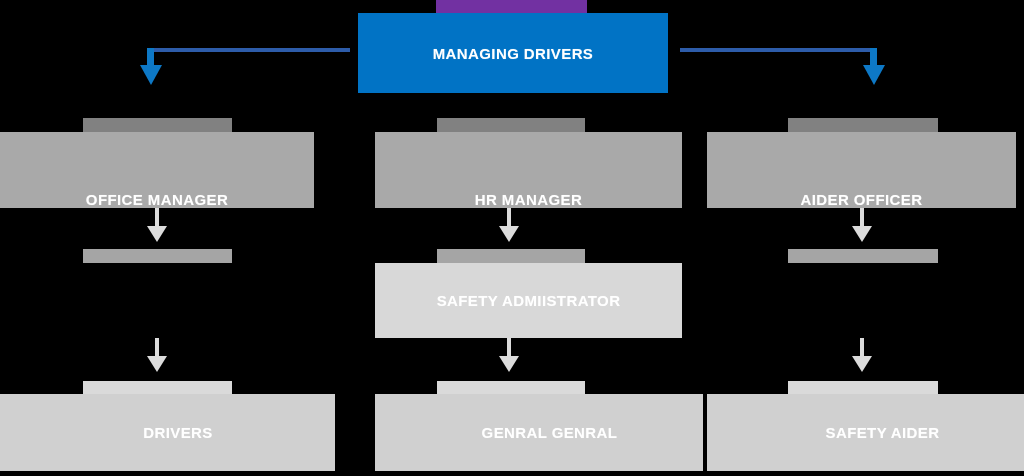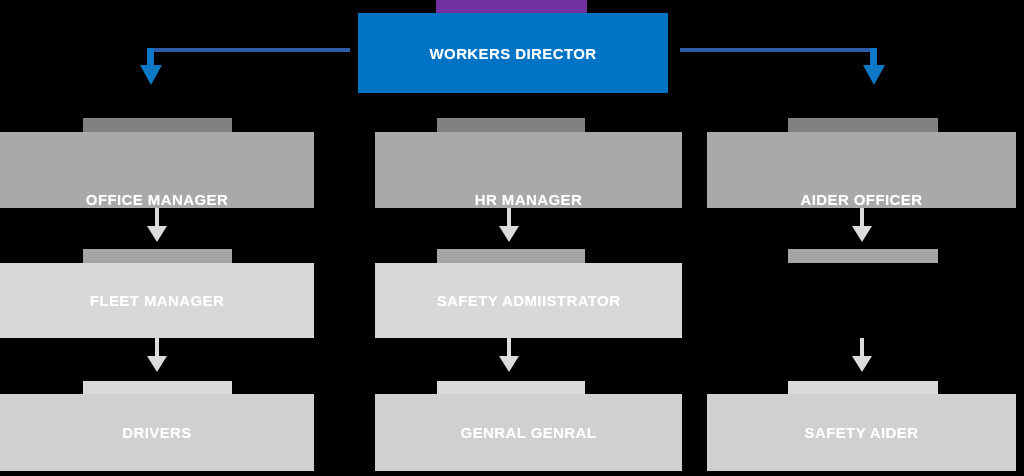--- a/index.html
+++ b/index.html
@@ -36,21 +36,21 @@
   
   .box.c0{left:0;width:314px;}   .tab.c0{left:83px;width:149px;}
   .box.c1{left:355px;width:307px;margin-left:20px;} .tab.c1{left:437px;width:148px;}
   .box.c2{left:707px;width:309px;} .tab.c2{left:788px;width:150px;}
   
   .tab.r1{top:118px;height:14px;background:var(--l1_tab);}
   .box.r1{top:132px;height:76px;background:var(--l1_box);align-items:flex-end;}
   .tab.r2{top:249px;height:14px;background:var(--l2_tab);}
   .box.r2{top:263px;height:75px;background:var(--l2_box);}
   .tab.r3{top:381px;height:13px;background:var(--l3_tab);}
-  .box.r3{top:394px;height:77px;background:var(--l3_box);}
+  .box.r3{top:394px;height:77px;background:var(--l3_box);padding-left:21px;}
   
   .hline{position:absolute;top:48px;height:4px;background:var(--connector_line);}
   .hline.left{left:150px;width:200px;}
   .hline.right{left:680px;width:197px;}
   .bstem{position:absolute;top:48px;width:7px;height:19px;background:var(--connector_arrow);}
   .bstem.left{left:147px;}
   .bstem.right{left:870px;}
   .bhead{
     position:absolute;top:65px;width:0;height:0;
     border-left:11px solid transparent;
@@ -74,40 +74,37 @@
   .x0s{left:155px;} .x1s{left:507px;} .x2s{left:860px;}
   .x0h{left:147px;} .x1h{left:499px;} .x2h{left:852px;}
 </style>
 </head>
 <body>
 
 <div class="canvas">
 
   <div class="tab root-tab"></div>
   <div class="box root-box">
-    <span class="lbl">WORKERS DIRECTOR</span>
+    <span class="lbl">MANAGING DRIVERS</span>
   </div>
 
   <div class="hline left"></div>
   <div class="hline right"></div>
   <div class="bstem left"></div>
   <div class="bhead left"></div>
   <div class="bstem right"></div>
   <div class="bhead right"></div>
 
   <div class="tab c0 r1"></div>
   <div class="box c0 r1">
     <span class="lbl">OFFICE MANAGER</span>
   </div>
   <div class="wstem g1 x0s"></div>
   <div class="whead g1 x0h"></div>
   <div class="tab c0 r2"></div>
-  <div class="box c0 r2">
-    <span class="lbl">FLEET MANAGER</span>
-  </div>
   <div class="wstem g2 x0s"></div>
   <div class="whead g2 x0h"></div>
   <div class="tab c0 r3"></div>
   <div class="box c0 r3">
     <span class="lbl">DRIVERS</span>
   </div>
 
   <div class="tab c1 r1"></div>
   <div class="box c1 r1">
     <span class="lbl">HR MANAGER</span>

